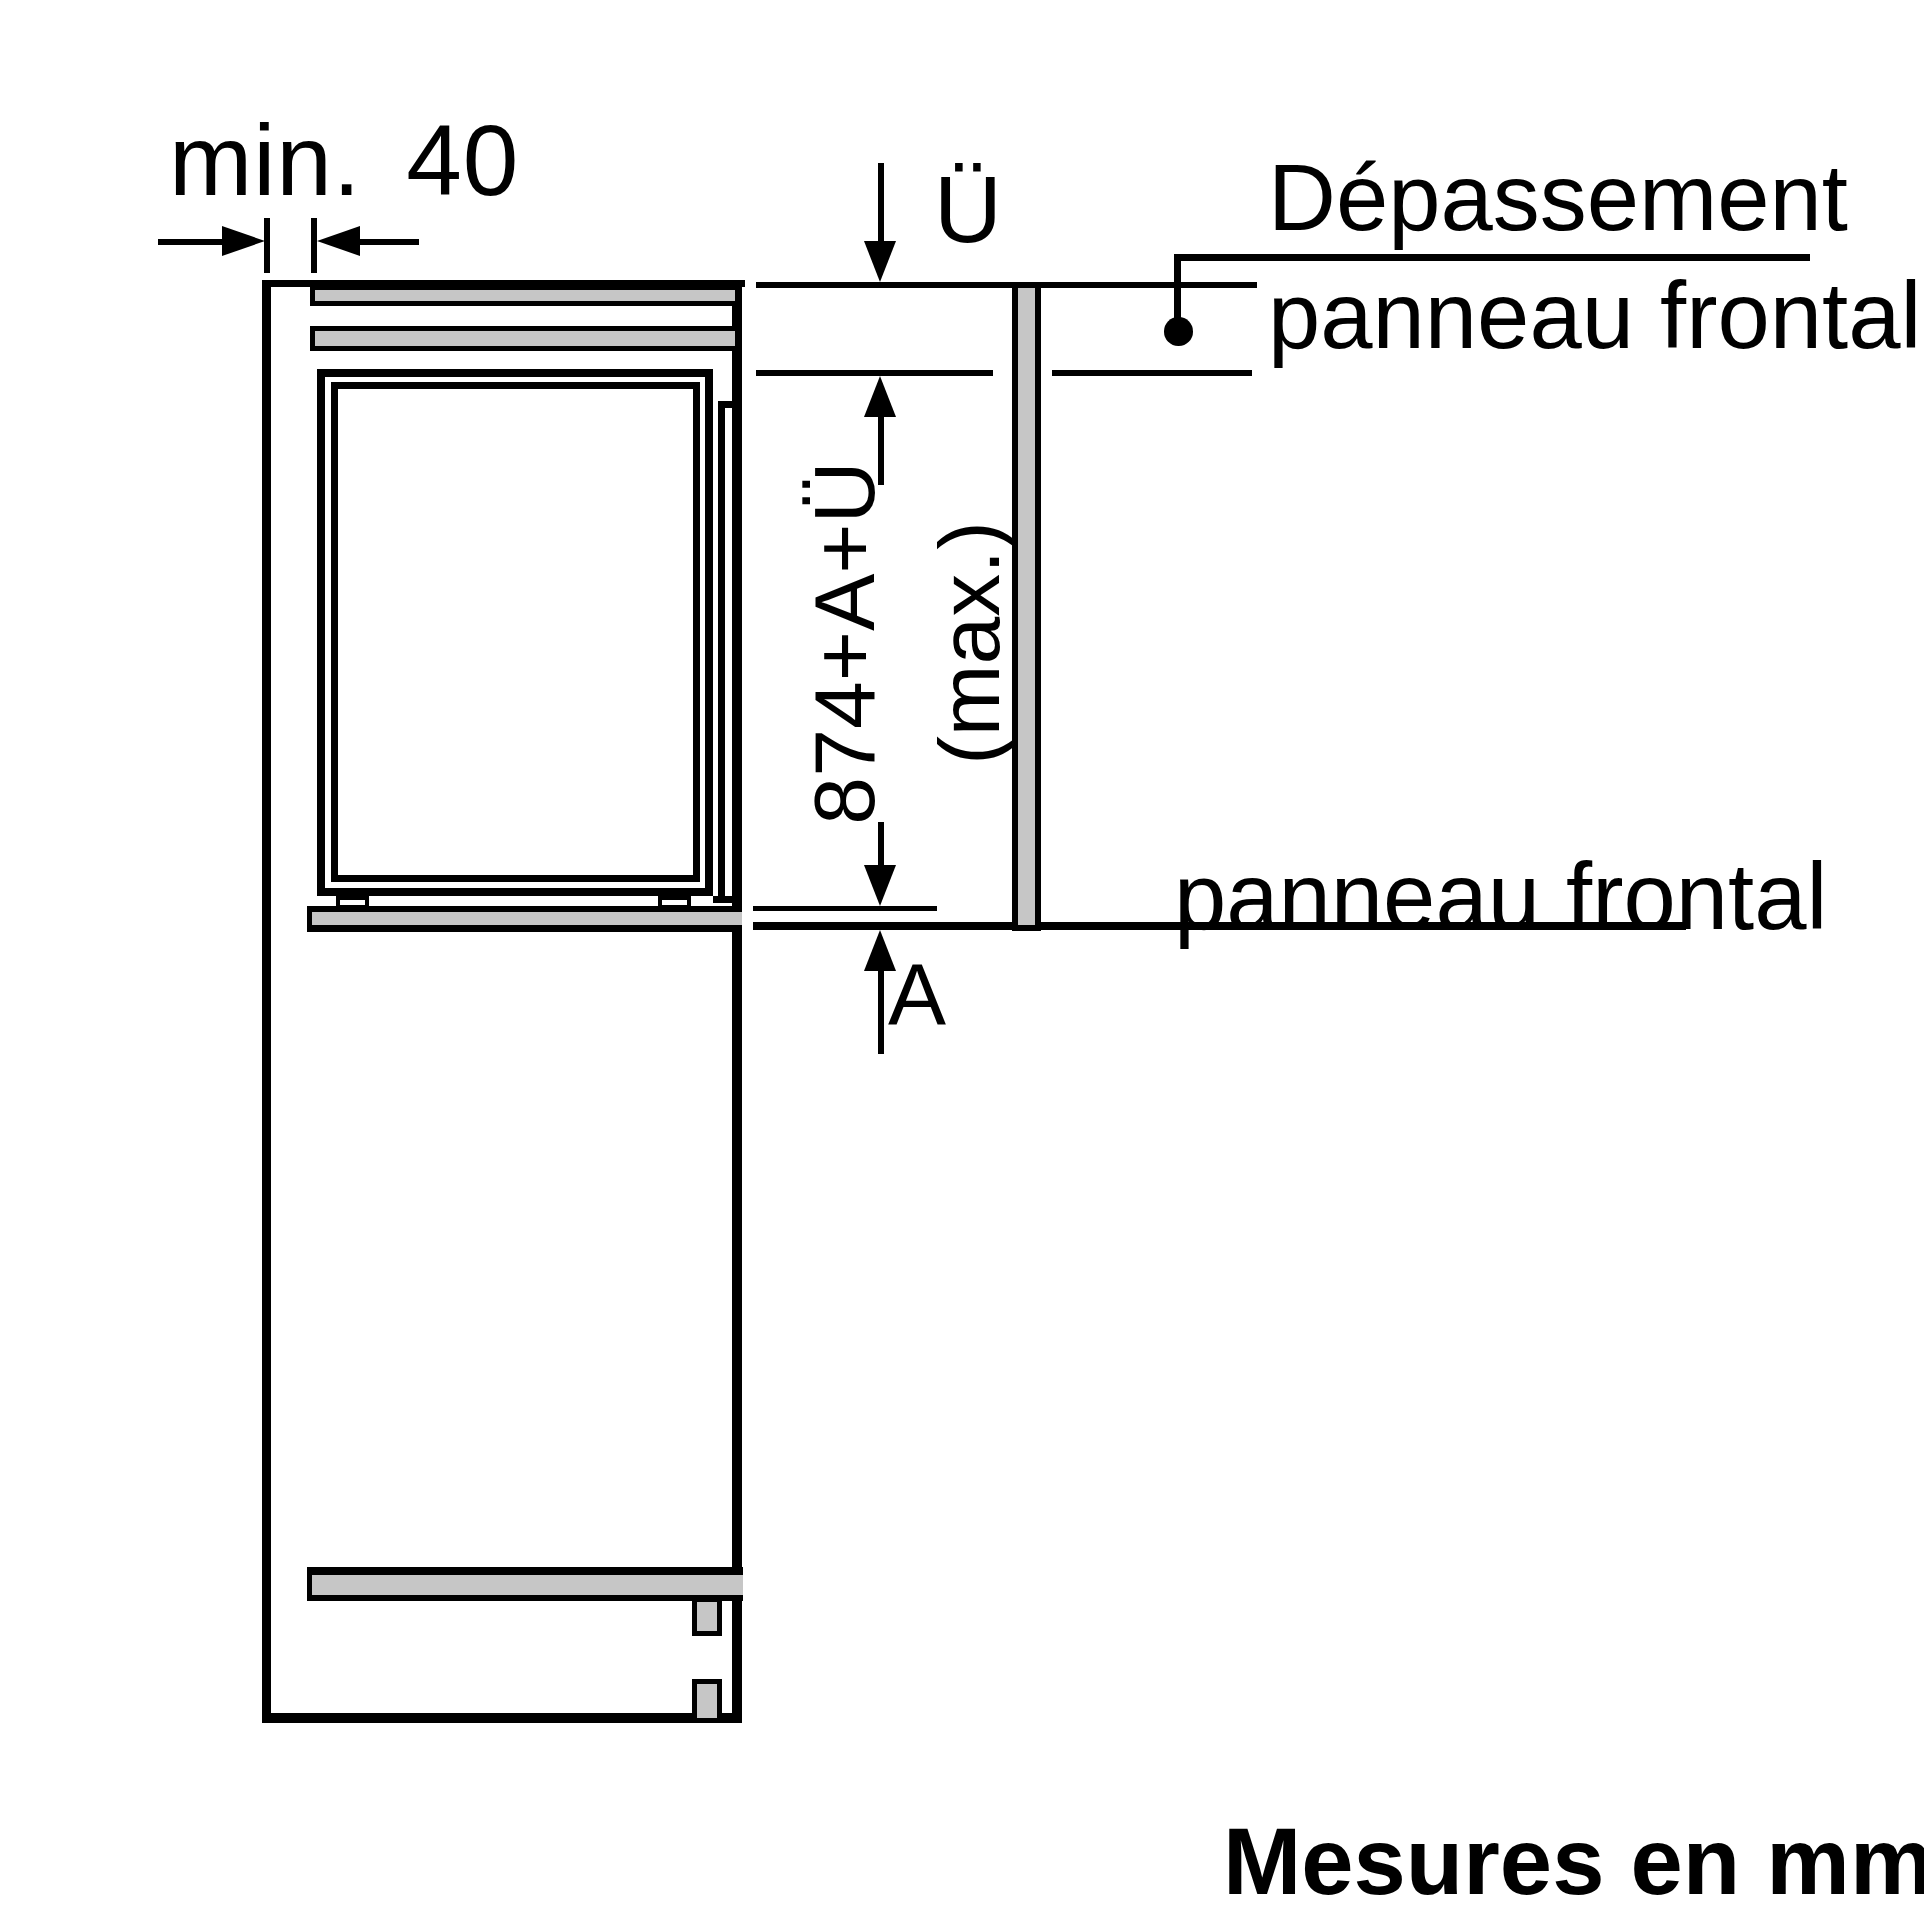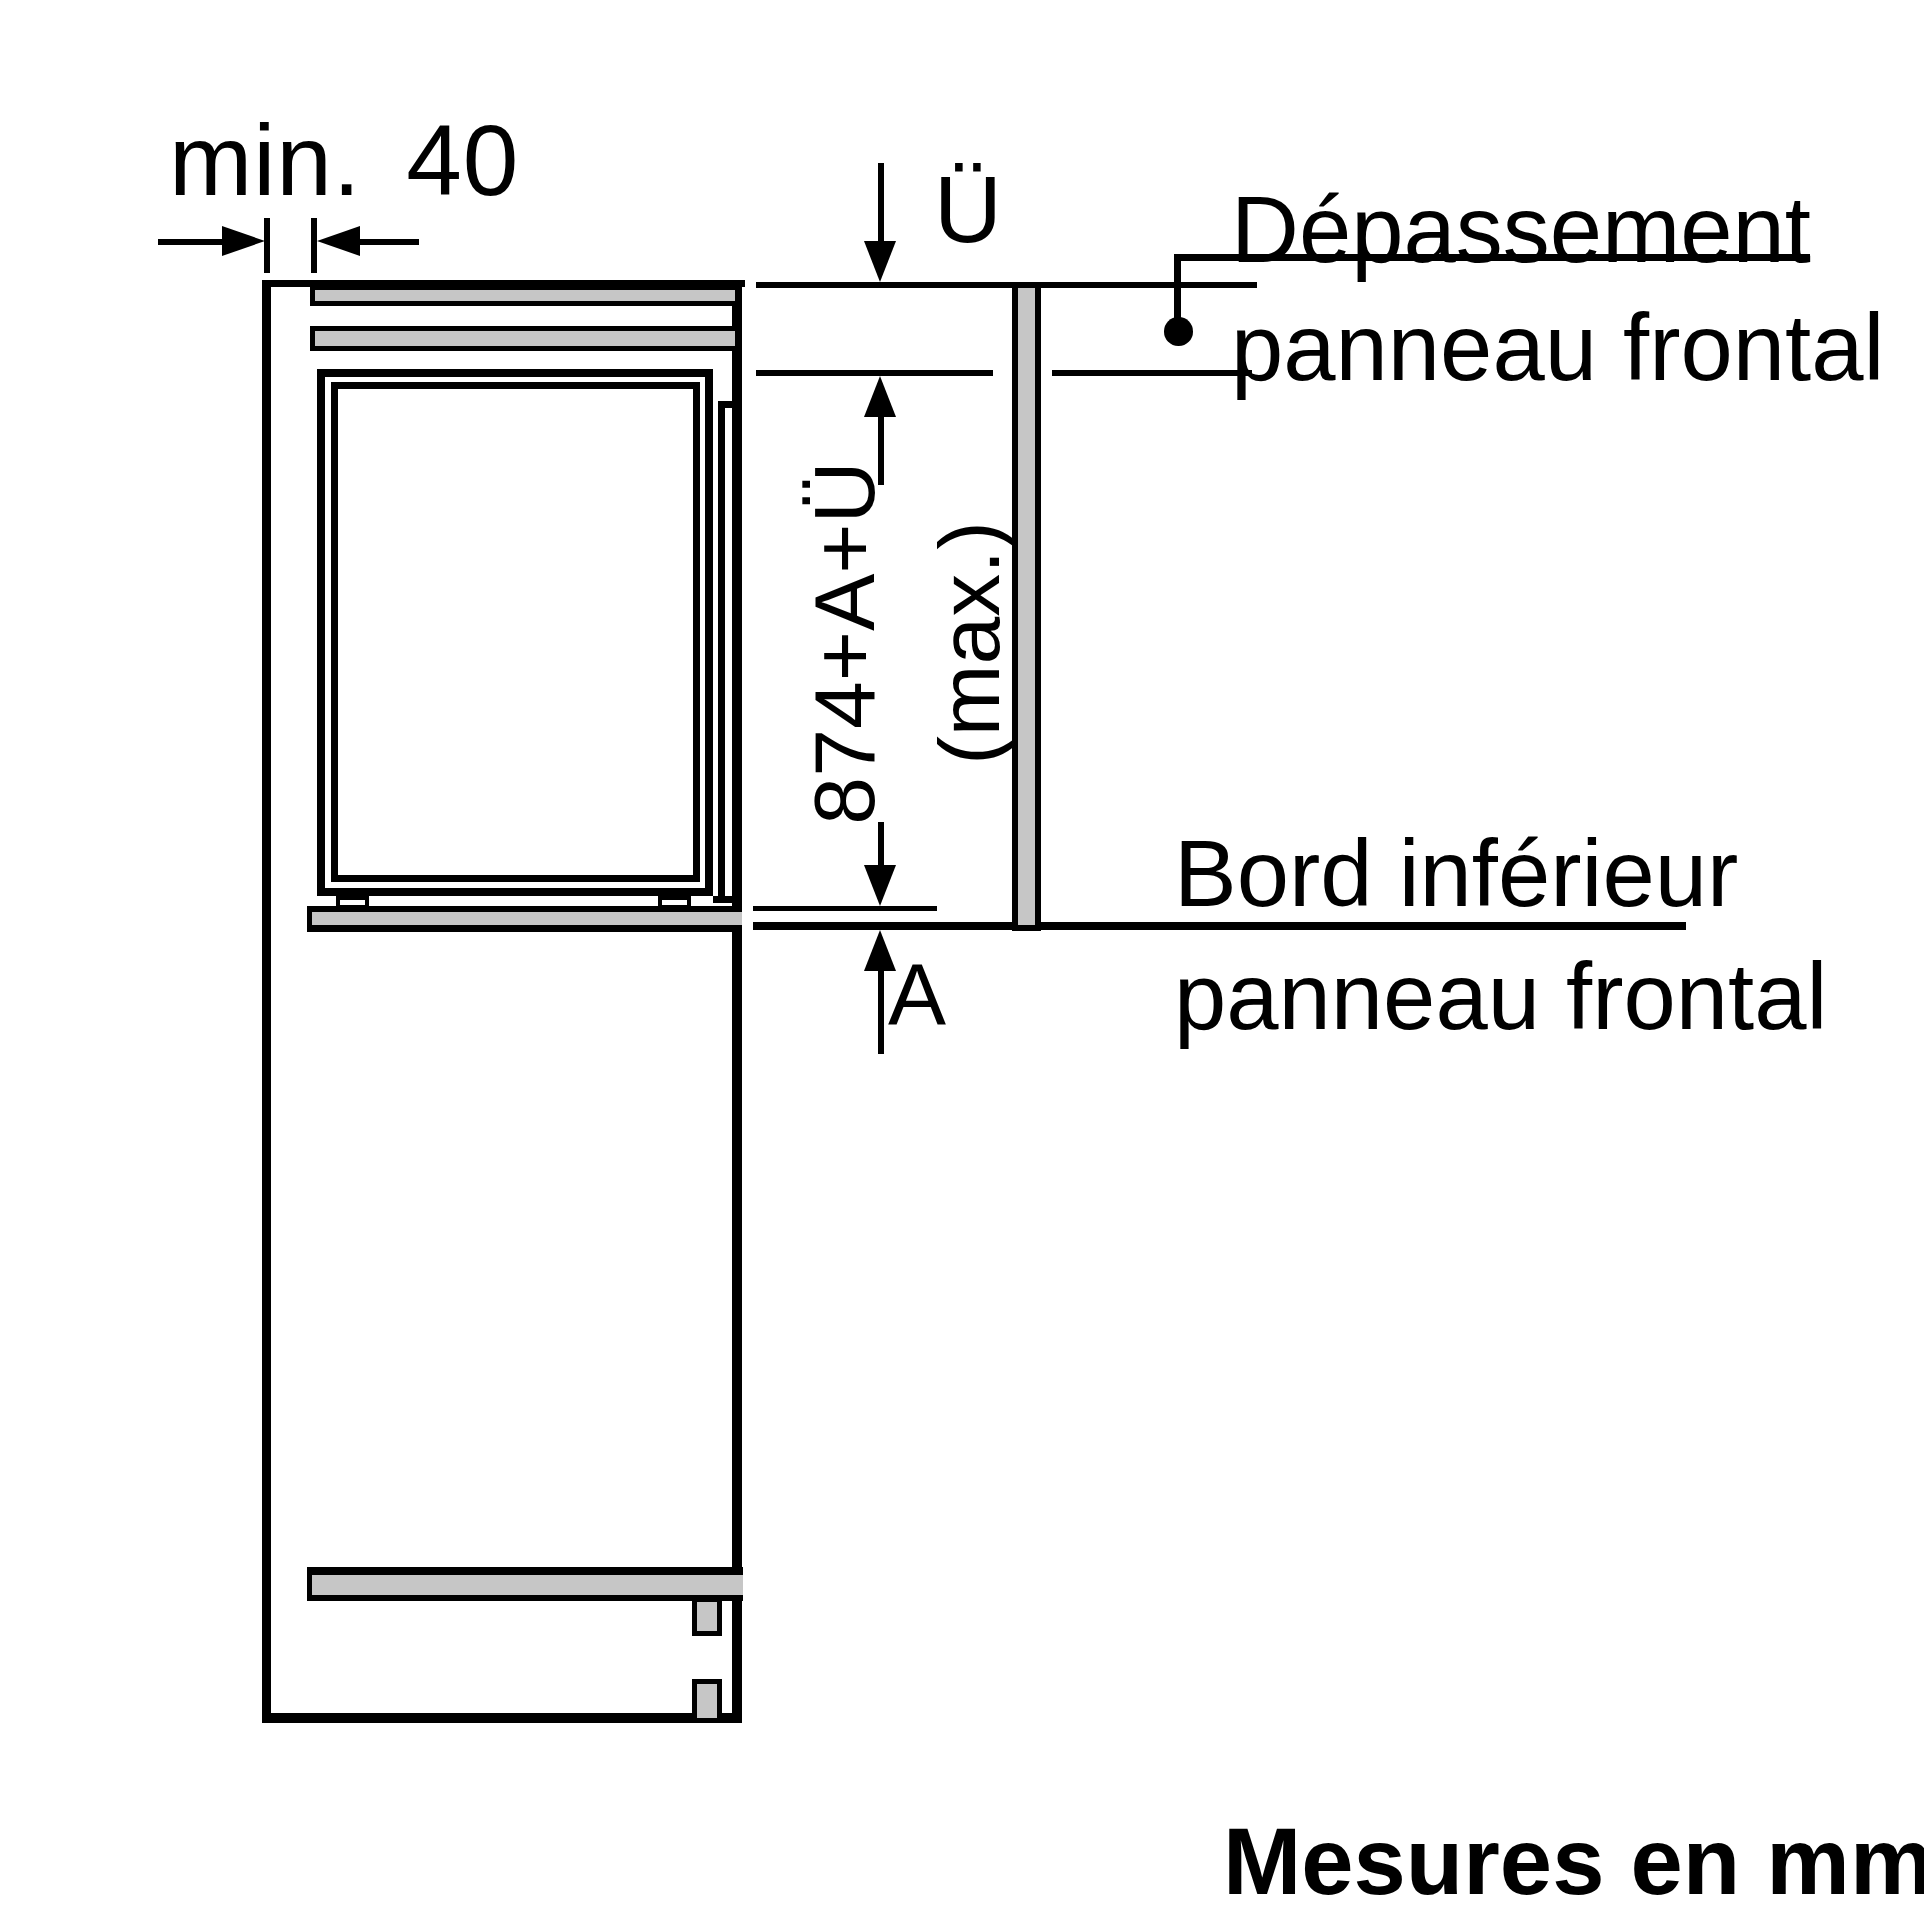--- a/index.html
+++ b/index.html
@@ -75,26 +75,25 @@
   <div class="ln" style="left:878px;top:822px;width:6.2px;height:46px;"></div>
   <div class="head head-down" style="left:864px;top:865px;"></div>
 
   <div class="head head-up" style="left:864px;top:930px;"></div>
   <div class="ln" style="left:878px;top:970px;width:6.2px;height:84px;"></div>
   <div class="txt" style="left:888px;top:945px;font-size:87px;">A</div>
 
   <div class="ln" style="left:1174px;top:254px;width:636px;height:7.1px;"></div>
   <div class="ln" style="left:1174px;top:254px;width:7.1px;height:78px;"></div>
   <div class="dot" style="left:1164px;top:317px;"></div>
-  <div class="txt" style="left:1231px;top:149px;font-size:94px;line-height:98px;margin-top:32px;">
+  <div class="txt" style="left:1268px;top:149px;font-size:94px;line-height:98px;">
     <div>Dépassement</div>
     <div style="margin-top:19.6px;">panneau frontal</div>
   </div>
 
   <div class="txt" style="left:1174px;top:824px;font-size:94px;line-height:100px;">
-    <div>Bord inférieur</div>
     <div style="margin-top:23px;">panneau frontal</div>
   </div>
 
   <div class="txt" style="left:1223px;top:1808px;font-size:94px;font-weight:bold;">Mesures en mm</div>
 
 </div>
 
 
 </body></html>

